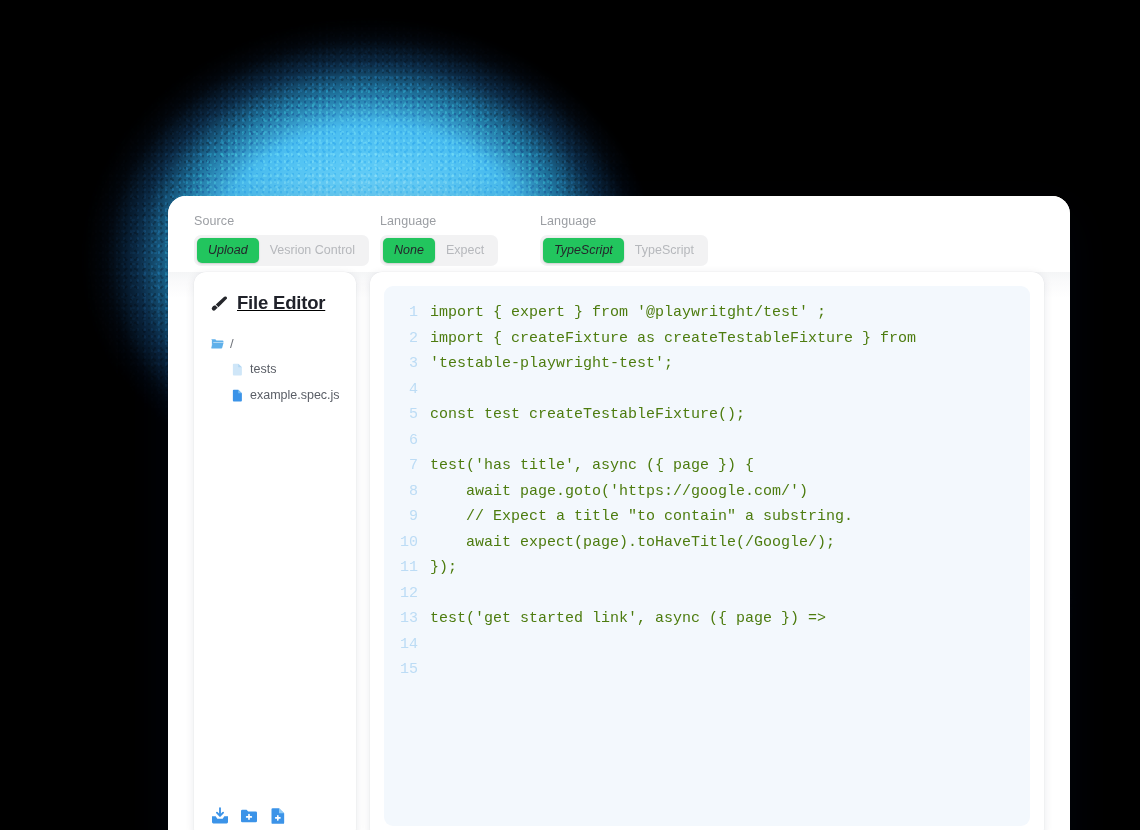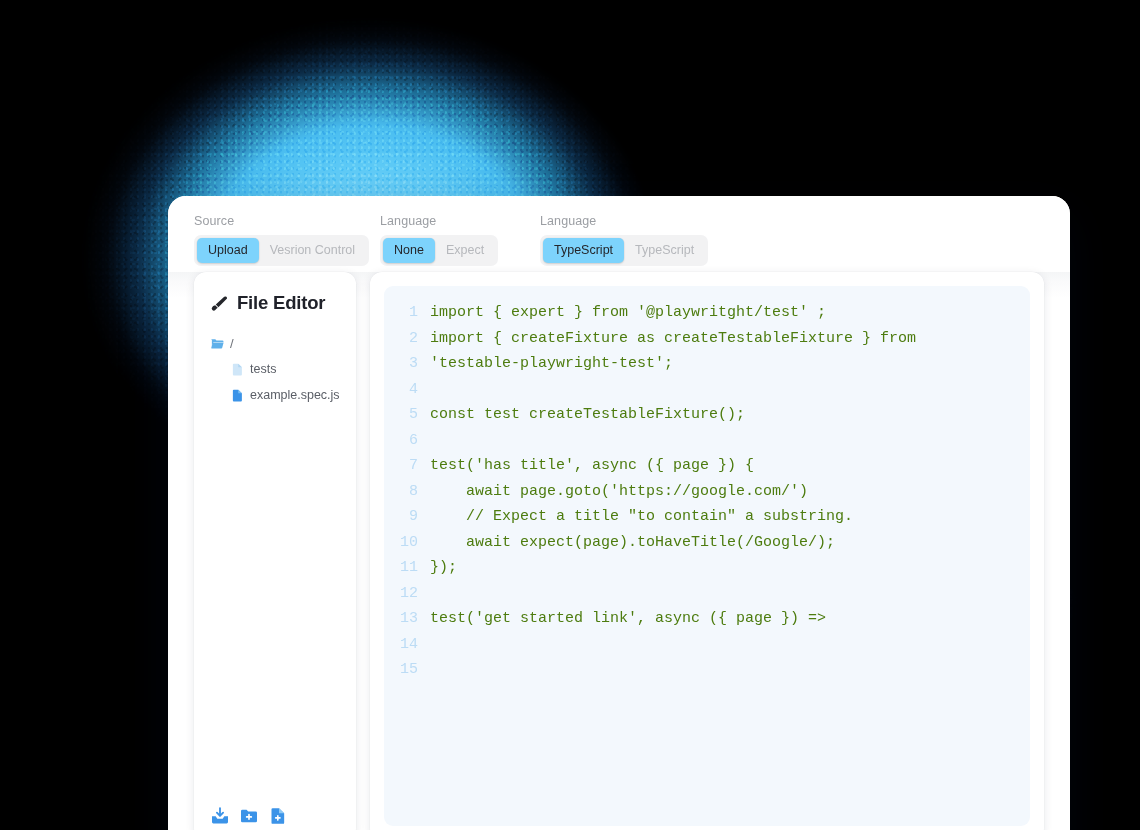--- a/index.html
+++ b/index.html
@@ -160,23 +160,24 @@
     padding: 6px 11px;
     border-radius: 5px;
     color: #b6b8bc;
     white-space: nowrap;
     border: none;
     background: transparent;
     font-family: inherit;
     cursor: pointer;
   }
   .seg-btn.active {
-    background: #7dd3fc;
+    background: #22c55e;
     color: #24262b;
     box-shadow: 0 1px 2px rgba(0,0,0,.13), 0 0 0 .5px rgba(0,0,0,.04);
+    font-style: italic;
   }
 
   
   .card-body {
     flex: 1 1 auto;
     display: flex;
     padding: 0 26px 22px 26px;
     box-sizing: border-box;
     gap: 14px;
     background: linear-gradient(180deg, #f4f5f6 0%, #fafafb 10px, #ffffff 26px);
@@ -193,20 +194,21 @@
     flex-direction: column;
     padding: 20px 0 14px 0;
     box-sizing: border-box;
   }
   .se-header {
     display: flex;
     align-items: center;
     gap: 8px;
     padding: 0 0 0 16px;
     margin-bottom: 16px;
+    text-decoration: underline;
   }
   .brush-icon { width: 19px; height: 19px; display: block; }
   .se-title {
     font-size: 18.5px;
     font-weight: bold;
     color: #20222a;
     letter-spacing: -.2px;
   }
 
   .tree { padding: 0 0 0 16px; }

